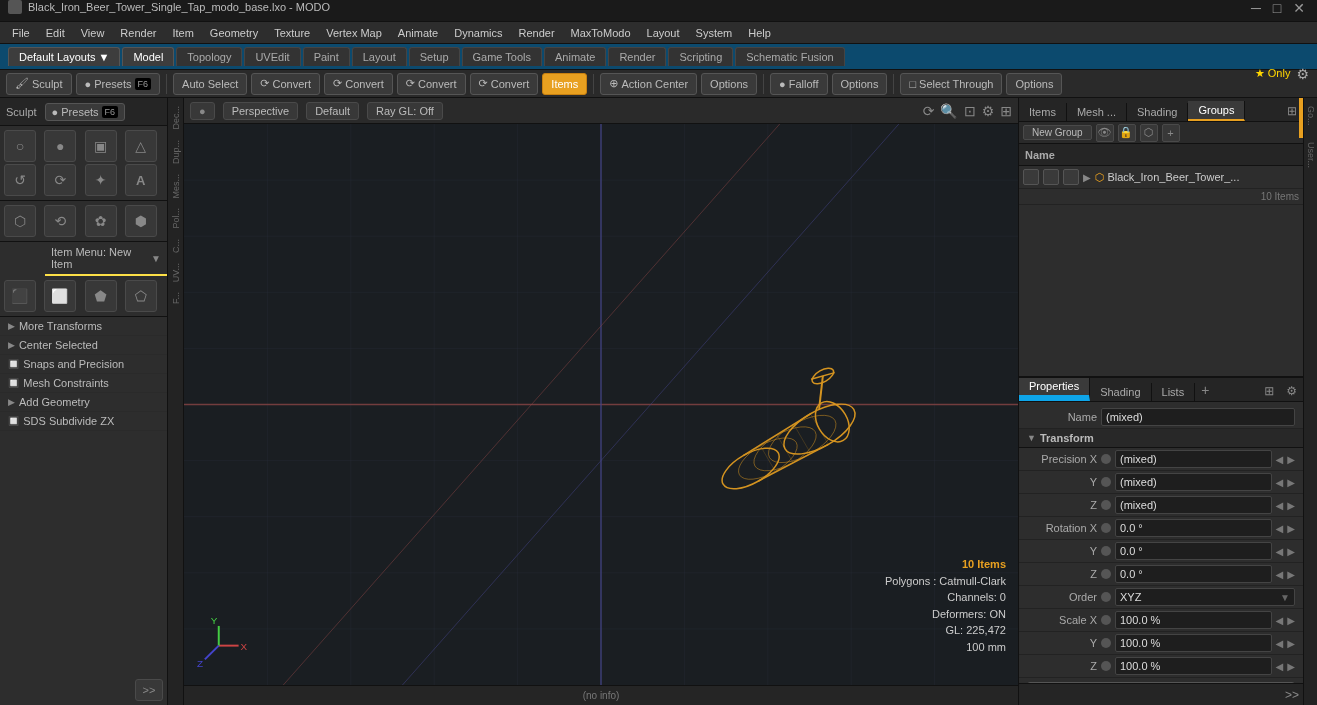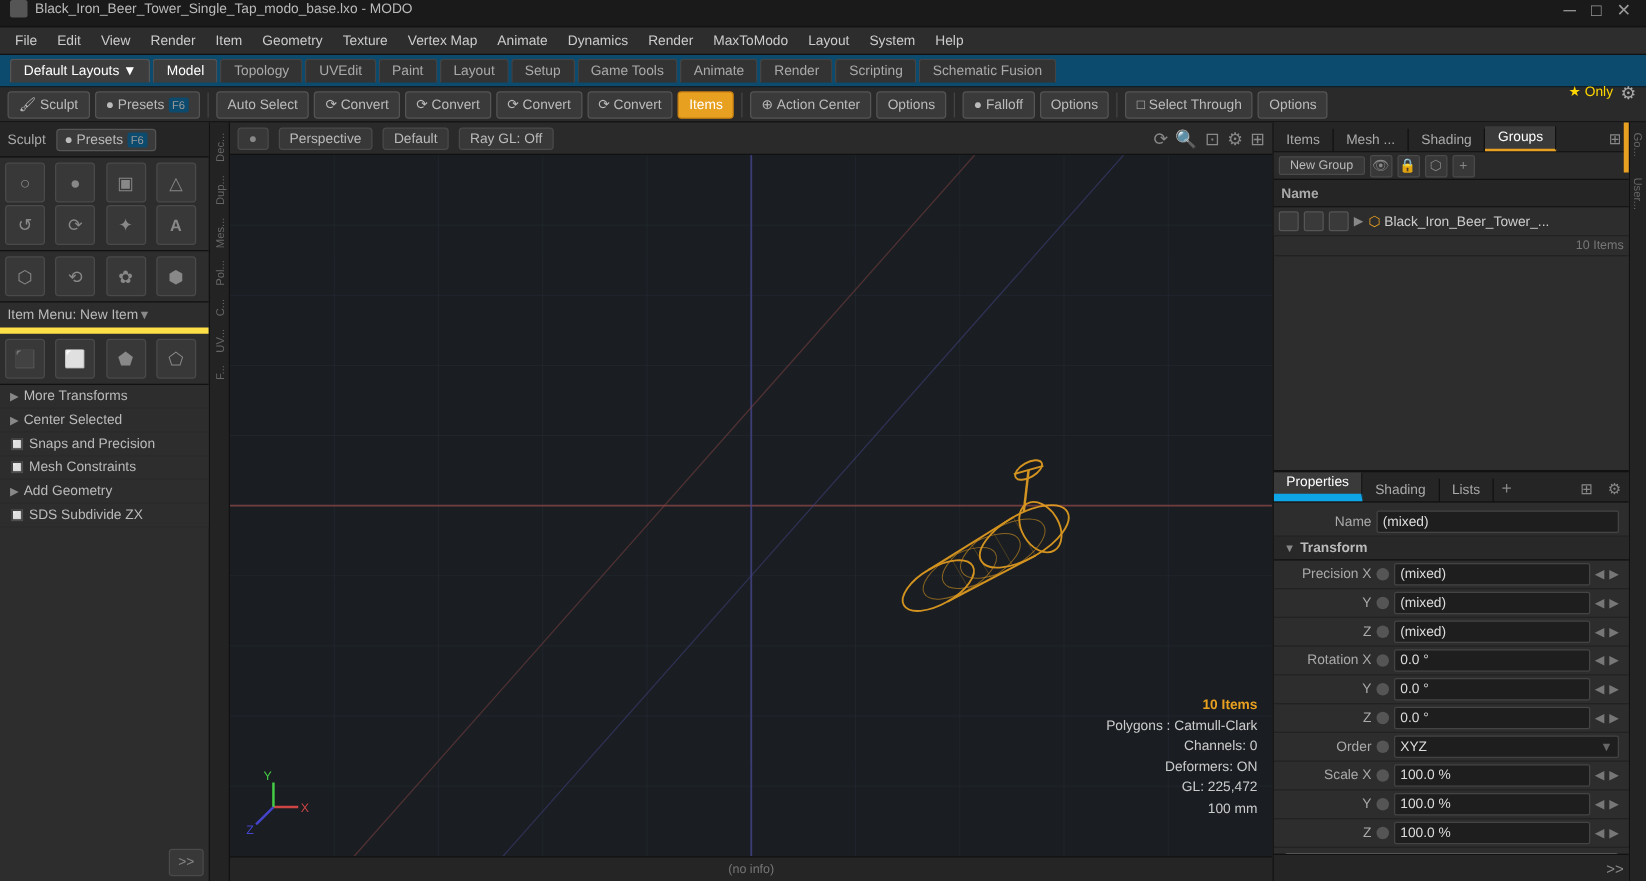--- a/index.html
+++ b/index.html
@@ -166,21 +166,21 @@
       font-size: 11px;
       padding: 2px 6px;
       border: 1px solid #555;
       border-radius: 3px;
       cursor: pointer;
       display: flex;
       align-items: center;
       gap: 3px;
     }
     .f6-badge {
-      background: #0c4a6e;
+      background: #000000;
       color: #999;
       font-size: 9px;
       padding: 1px 3px;
       border-radius: 2px;
     }
 
     .tool-grid {
       display: grid;
       grid-template-columns: repeat(4, 1fr);
       gap: 2px;
@@ -199,21 +199,22 @@
       justify-content: center;
       font-size: 14px;
       color: #888;
     }
 
     .item-menu-bar {
       padding: 4px 6px;
       display: flex;
       align-items: center;
       justify-content: flex-start;
-      border-bottom: 5px solid #fde047;
+      border-bottom: 2px solid #fde047;
+      margin-left: 45px;
     }
     .item-menu-label { color: #bbb; font-size: 11px; }
     .dropdown-arrow { color: #888; font-size: 10px; }
 
     .tool-grid2 {
       display: grid;
       grid-template-columns: repeat(4, 1fr);
       gap: 2px;
       padding: 4px;
       border-bottom: 1px solid #111;

